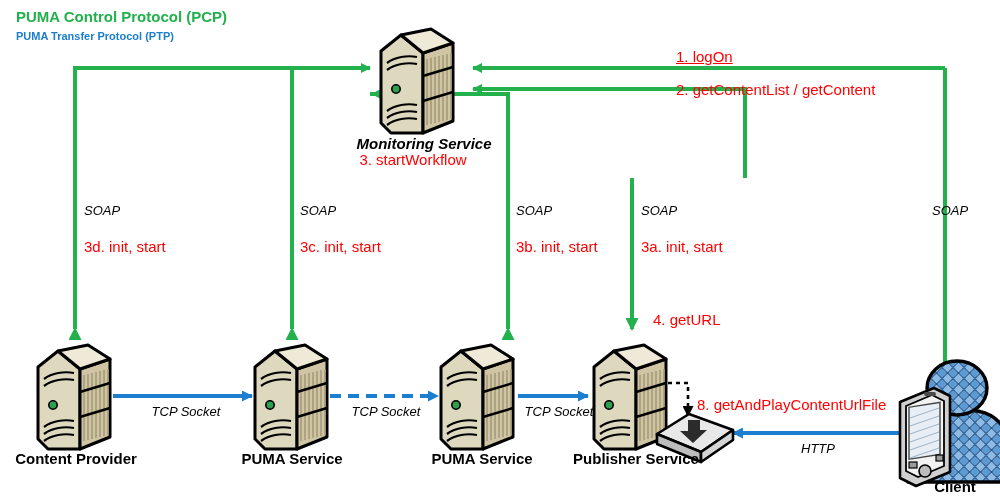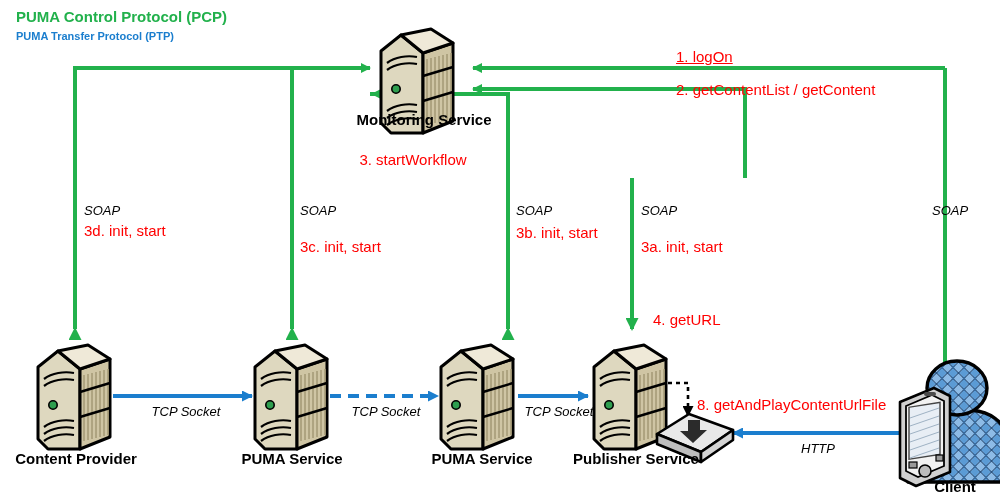--- a/index.html
+++ b/index.html
@@ -169,37 +169,37 @@
     </g>
   </svg>
 
   <div class="txt legend-pcp" style="left:16px;top:8px;">PUMA Control Protocol (PCP)</div>
   <div class="txt legend-ptp" style="left:16px;top:30px;">PUMA Transfer Protocol (PTP)</div>
 
   <div class="txt red" style="left:676px;top:48px;text-decoration:underline;">1. logOn</div>
   <div class="txt red" style="left:676px;top:81px;">2. getContentList / getContent</div>
   <div class="txt red ctr" style="left:413px;top:151px;">3. startWorkflow</div>
   <div class="txt red" style="left:641px;top:238px;">3a. init, start</div>
-  <div class="txt red" style="left:516px;top:224px;">3b. init, start</div>
+  <div class="txt red" style="left:516px;top:238px;">3b. init, start</div>
   <div class="txt red" style="left:300px;top:238px;">3c. init, start</div>
-  <div class="txt red" style="left:84px;top:222px;">3d. init, start</div>
+  <div class="txt red" style="left:84px;top:238px;">3d. init, start</div>
   <div class="txt red" style="left:653px;top:311px;">4. getURL</div>
   <div class="txt red" style="left:697px;top:396px;">8. getAndPlayContentUrlFile</div>
 
   <div class="txt proto" style="left:84px;top:203px;">SOAP</div>
   <div class="txt proto" style="left:300px;top:203px;">SOAP</div>
   <div class="txt proto" style="left:516px;top:203px;">SOAP</div>
   <div class="txt proto" style="left:641px;top:203px;">SOAP</div>
   <div class="txt proto" style="left:932px;top:203px;">SOAP</div>
 
   <div class="txt proto ctr" style="left:186px;top:404px;">TCP Socket</div>
   <div class="txt proto ctr" style="left:386px;top:404px;">TCP Socket</div>
   <div class="txt proto ctr" style="left:559px;top:404px;">TCP Socket</div>
   <div class="txt proto ctr" style="left:818px;top:441px;">HTTP</div>
 
-  <div class="txt node-label ctr" style="left:424px;top:111px;">Monitoring Service</div>
+  <div class="txt node-label ctr" style="left:424px;top:135px;font-style:italic;">Monitoring Service</div>
   <div class="txt node-label ctr" style="left:76px;top:450px;">Content Provider</div>
   <div class="txt node-label ctr" style="left:292px;top:450px;">PUMA Service</div>
   <div class="txt node-label ctr" style="left:482px;top:450px;">PUMA Service</div>
   <div class="txt node-label ctr" style="left:636px;top:450px;text-align:right;">Publisher Service</div>
   <div class="txt node-label ctr" style="left:955px;top:478px;">Client</div>
 
 </div>
 
 </body></html>

